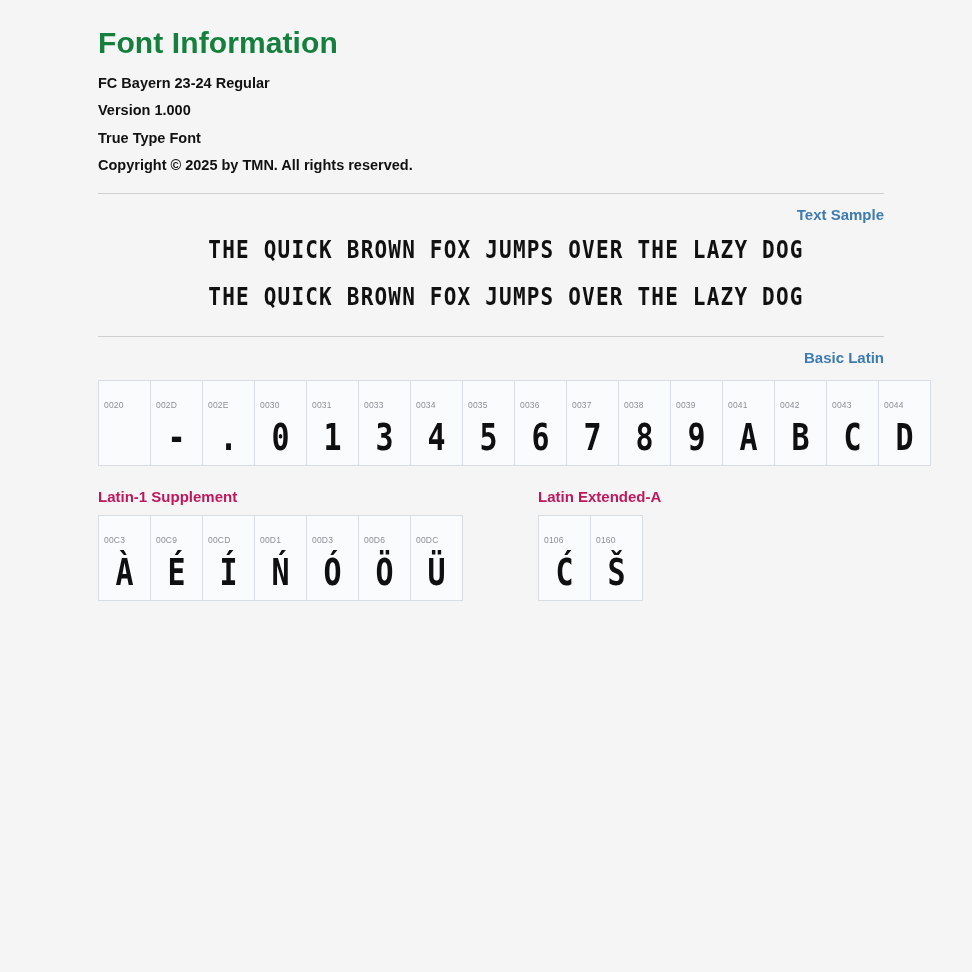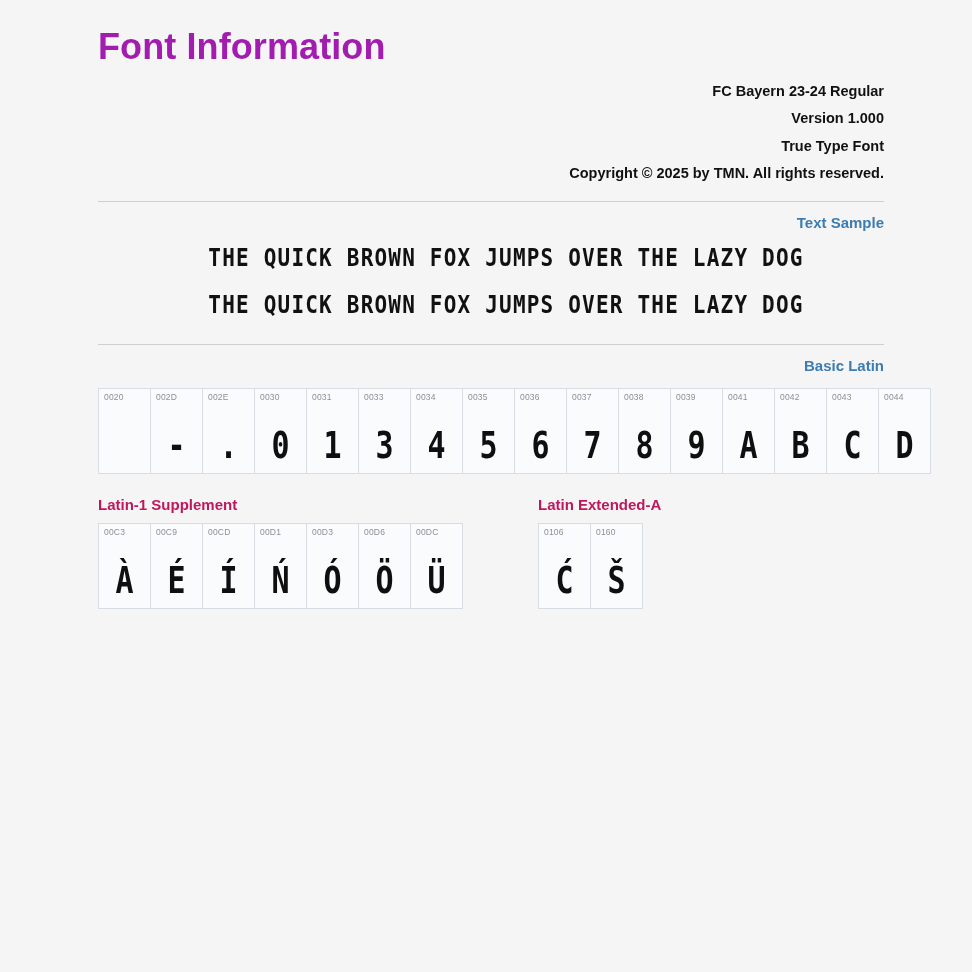--- a/index.html
+++ b/index.html
@@ -17,31 +17,30 @@
   .page {
     position: relative;
     width: 972px;
     height: 972px;
     box-sizing: border-box;
     padding: 26px 88px 0 98px;
     background: #f5f5f5;
   }
   h1.title {
     margin: 0 0 10px 0;
-    font-size: 36px;
-    font-weight: bold;
-    color: #a21caf;
+    font-size: 30px;
+    font-weight: bold;
+    color: #15803d;
     letter-spacing: .1px;
   }
   .meta-line {
     font-size: 14.5px;
     font-weight: bold;
     line-height: 1.88;
     color: #111;
-    text-align: right;
   }
   .rule {
     border: 0;
     border-top: 1px solid #cfcfcf;
     margin: 14px 0 0 0;
   }
   .section-head {
     font-size: 15px;
     font-weight: bold;
     color: #3d7cb0;
@@ -81,21 +80,21 @@
     width: 52px;
     height: 85px;
     box-sizing: border-box;
     border-right: 1px solid #d8dce3;
     border-bottom: 1px solid #d8dce3;
     position: relative;
     background: #fafbfc;
   }
   .glyph-cell .code {
     position: absolute;
-    top: 3px;
+    top: 19px;
     left: 5px;
     font-size: 8.5px;
     color: #8b8f96;
     font-family: "Liberation Sans", sans-serif;
     letter-spacing: .2px;
   }
   .glyph-cell .ch {
     position: absolute;
     left: 0;
     right: 0;

